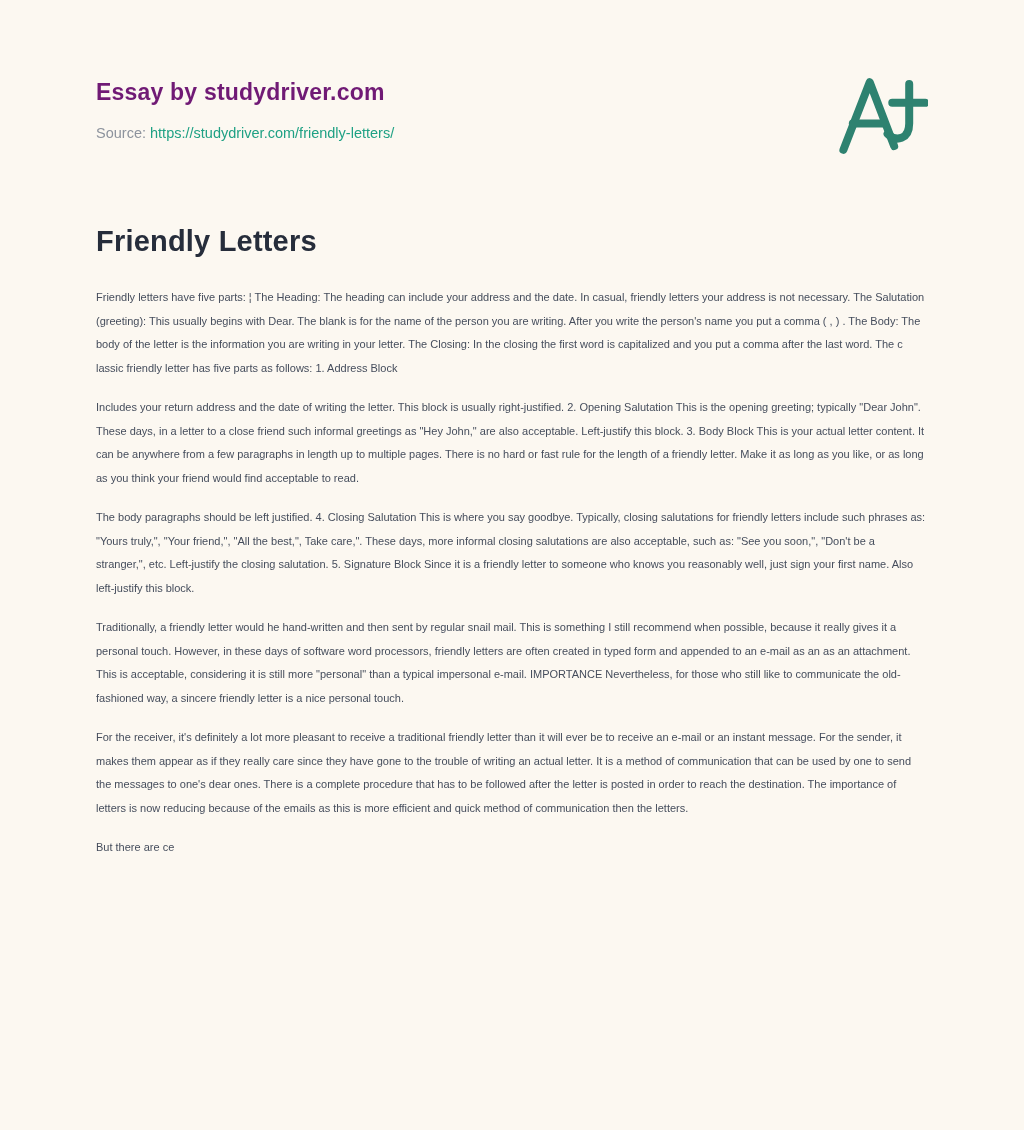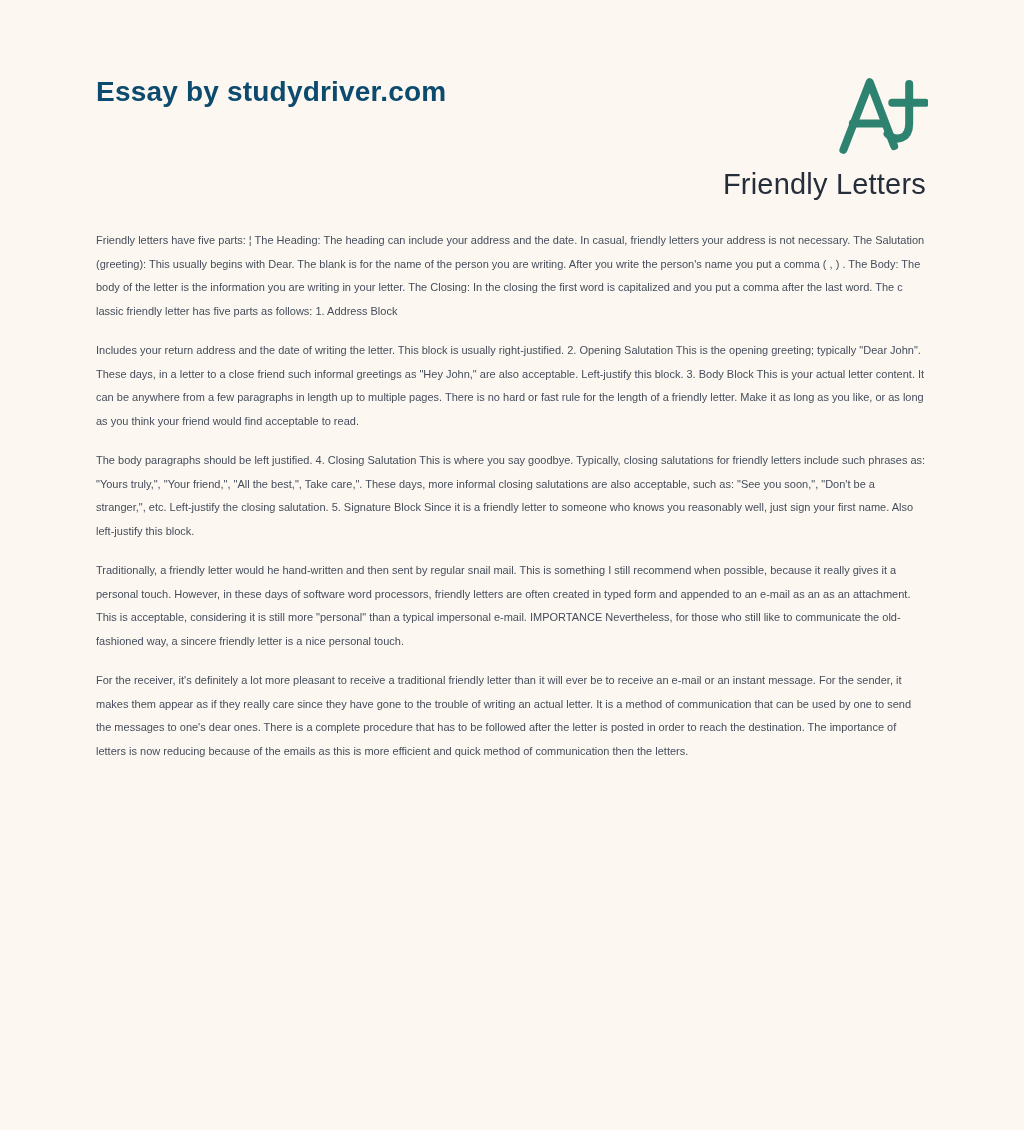--- a/index.html
+++ b/index.html
@@ -13,23 +13,23 @@
     overflow: hidden;
     position: relative;
   }
   .page {
     position: relative;
     width: 1024px;
     height: 1130px;
     padding: 78px 98px 0 96px;
   }
   .header-title {
-    font-size: 28px;
+    font-size: 23px;
     font-weight: bold;
-    color: #0c4a6e;
+    color: #701a75;
     line-height: 28px;
     letter-spacing: 0.2px;
   }
   .source-line {
     margin-top: 17px;
     font-size: 14.5px;
     line-height: 20px;
     color: #8d939d;
   }
   .source-line .source-url {
@@ -39,46 +39,49 @@
   }
   .logo {
     position: absolute;
     top: 70px;
     right: 96px;
     width: 94px;
     height: 92px;
   }
   .logo svg { width: 100%; height: 100%; display: block; }
   .article-title {
-    margin-top: 60px;
+    margin-top: 80px;
     font-size: 29px;
     line-height: 36px;
-    font-weight: normal;
+    font-weight: bold;
     color: #262d3b;
     letter-spacing: 0.2px;
-    text-align: right;
   }
   .article-body {
     margin-top: 27px;
   }
   .article-body p {
     font-size: 11px;
     line-height: 23.5px;
     margin-bottom: 16px;
     color: #454d5c;
     text-align: left;
   }
 </style>
 </head>
 <body>
 
 <div class="page">
 
   <div class="header-title">Essay by studydriver.com</div>
 
+  <div class="source-line">
+    <span>Source:</span>
+    <a class="source-url">https://studydriver.com/friendly-letters/</a>
+  </div>
 
   <div class="logo">
     <span>
       <svg viewBox="0 0 100 96" xmlns="http://www.w3.org/2000/svg" fill="none" stroke="#2e8270" stroke-width="8.5" stroke-linecap="round" stroke-linejoin="round">
 
         <path d="M10 84 L38 12 L64 80"></path>
         <path d="M20 56 L52 56"></path>
 
         <path d="M80 14 L80 56 C80 73 66 76 57 67"></path>
         <path d="M62 34 L97 34"></path>
@@ -87,15 +90,16 @@
   </div>
 
   <h1 class="article-title">Friendly Letters</h1>
 
   <div class="article-body">
     <p>Friendly letters have five parts:  ¦ The Heading:  The heading can include your address and the date. In casual, friendly letters your address is not necessary. The Salutation (greeting): This usually begins with Dear. The blank is for the name of the person you are writing. After you write the person's name you put a comma ( , ) . The Body: The body of the letter is the information you are writing in your letter. The Closing:  In the closing the first word is capitalized and you put a comma after the last word. The c lassic friendly letter has five parts as follows: 1. Address Block</p>
     <p>Includes your return address and the date of writing the letter. This block is usually right-justified. 2. Opening Salutation This is the opening greeting; typically "Dear John". These days, in a letter to a close friend such informal greetings as "Hey John," are also acceptable. Left-justify this block. 3. Body Block This is your actual letter content. It can be anywhere from a few paragraphs in length up to multiple pages. There is no hard or fast rule for the length of a friendly letter. Make it as long as you like, or as long as you think your friend would find acceptable to read.</p>
     <p>The body paragraphs should be left justified. 4. Closing Salutation This is where you say goodbye. Typically, closing salutations for friendly letters include such phrases as: "Yours truly,", "Your friend,", "All the best,", Take care,". These days, more informal closing salutations are also acceptable, such as: "See you soon,", "Don't be a stranger,", etc. Left-justify the closing salutation. 5. Signature Block Since it is a friendly letter to someone who knows you reasonably well, just sign your first name. Also left-justify this block.</p>
     <p>Traditionally, a friendly letter would he hand-written and then sent by regular snail mail. This is something I still recommend when possible, because it really gives it a personal touch. However, in these days of software word processors, friendly letters are often created in typed form and appended to an e-mail as an as an attachment. This is acceptable, considering it is still more "personal" than a typical impersonal e-mail. IMPORTANCE Nevertheless, for those who still like to communicate the old-fashioned way, a sincere friendly letter is a nice personal touch.</p>
     <p>For the receiver, it's definitely a lot more pleasant to receive a traditional friendly letter than it will ever be to receive an e-mail or an instant message. For the sender, it makes them appear as if they really care since they have gone to the trouble of writing an actual letter. It is a method of communication that can be used by one to send the messages to one's dear ones. There is a complete procedure that has to be followed after the letter is posted in order to reach the destination. The importance of letters is now reducing because of the emails as this is more efficient and quick method of communication then the letters.</p>
+    <p>But there are ce</p>
   </div>
 
 </div>
 
 </body></html>

